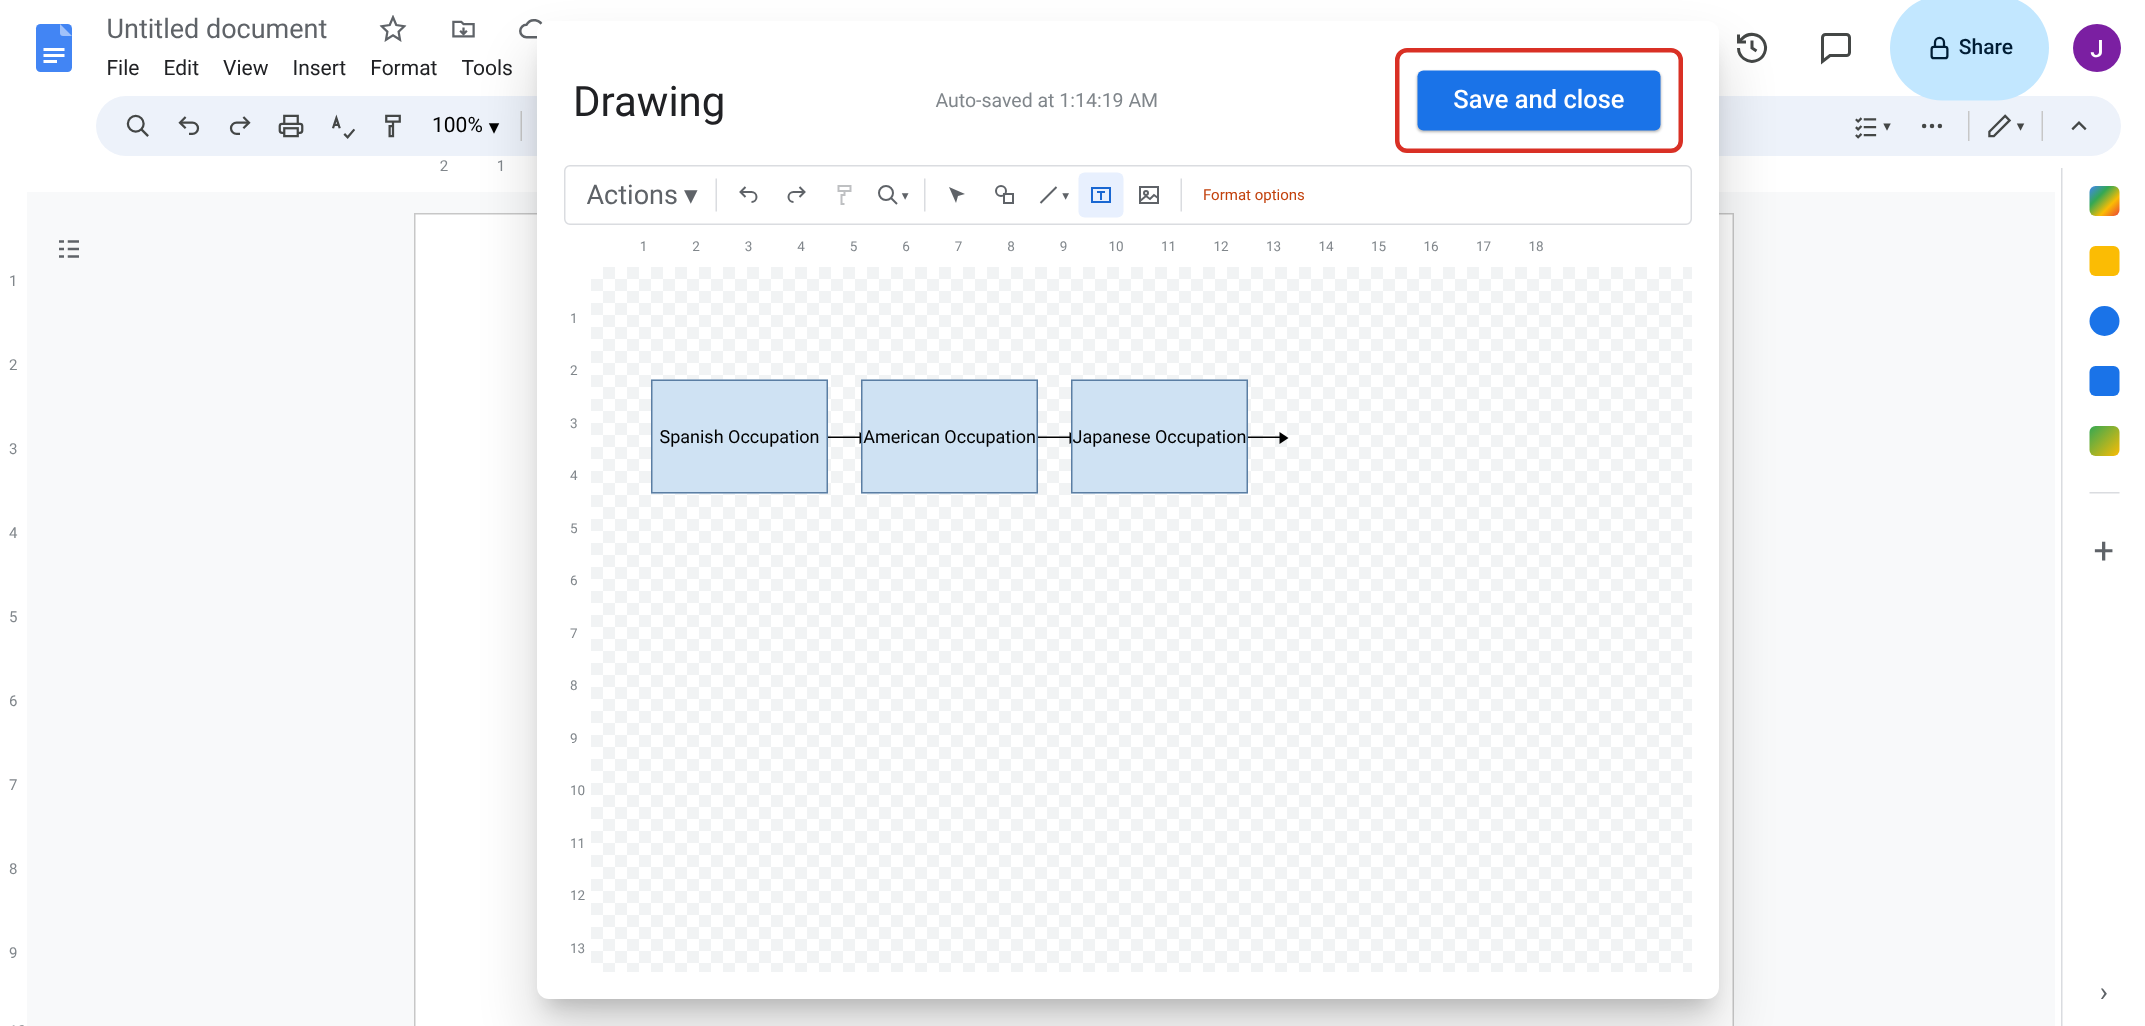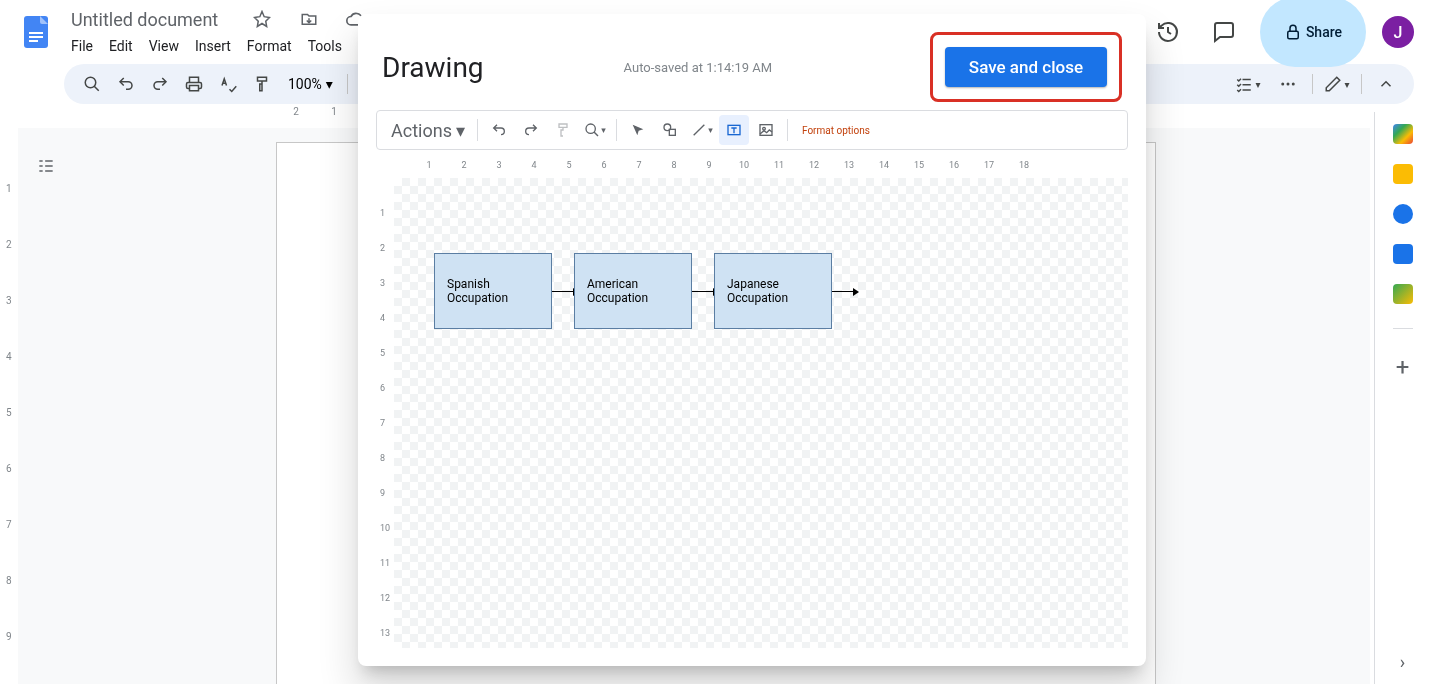--- a/index.html
+++ b/index.html
@@ -74,21 +74,21 @@
 .d-ruler-v span { position:absolute; left:4px; transform:translateY(-50%); }
 .canvas { position:absolute; left:18px; top:18px; right:0; bottom:0;
   background-image:
     linear-gradient(45deg,#f1f3f4 25%,transparent 25%),
     linear-gradient(-45deg,#f1f3f4 25%,transparent 25%),
     linear-gradient(45deg,transparent 75%,#f1f3f4 75%),
     linear-gradient(-45deg,transparent 75%,#f1f3f4 75%);
   background-size:16px 16px;
   background-position:0 0,0 8px,8px -8px,-8px 0;
 }
-.flow-box { position:absolute; width:118px; height:76px; background:#cfe2f3; border:1px solid #5b7ea3; display:flex; align-items:center; justify-content:center; font-size:12px; color:#000; text-align:left; padding:12px; }
+.flow-box { position:absolute; width:118px; height:76px; background:#cfe2f3; border:1px solid #5b7ea3; display:flex; align-items:center; justify-content:center; font-size:12px; color:#000; text-align:left; padding:0; }
 .arrow { position:absolute; height:1px; background:#000; top:113px; width:22px; }
 .arrow::after { content:''; position:absolute; right:-5px; top:-3px; border-left:6px solid #000; border-top:4px solid transparent; border-bottom:4px solid transparent; }
 
 svg { display:block; }
 </style>
 </head>
 <body>
 
 <div class="app-header">
   <div class="docs-icon">

